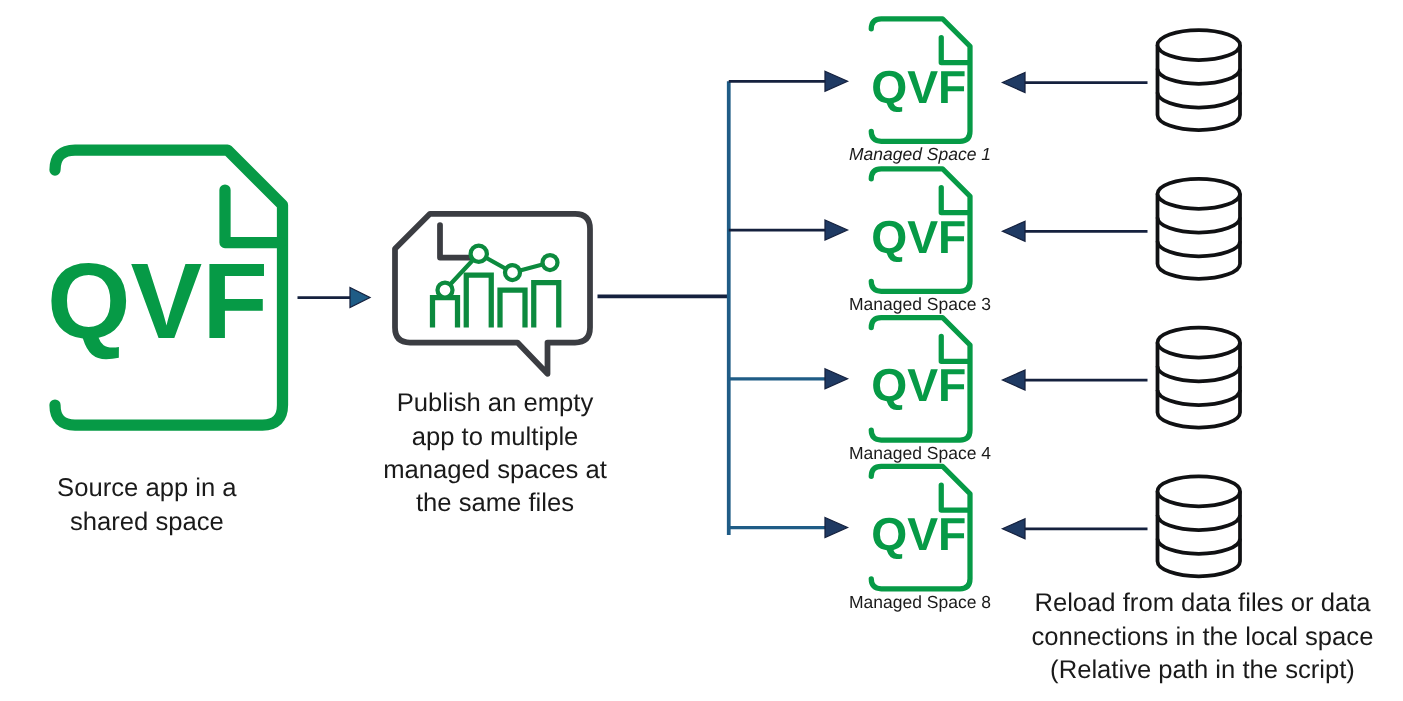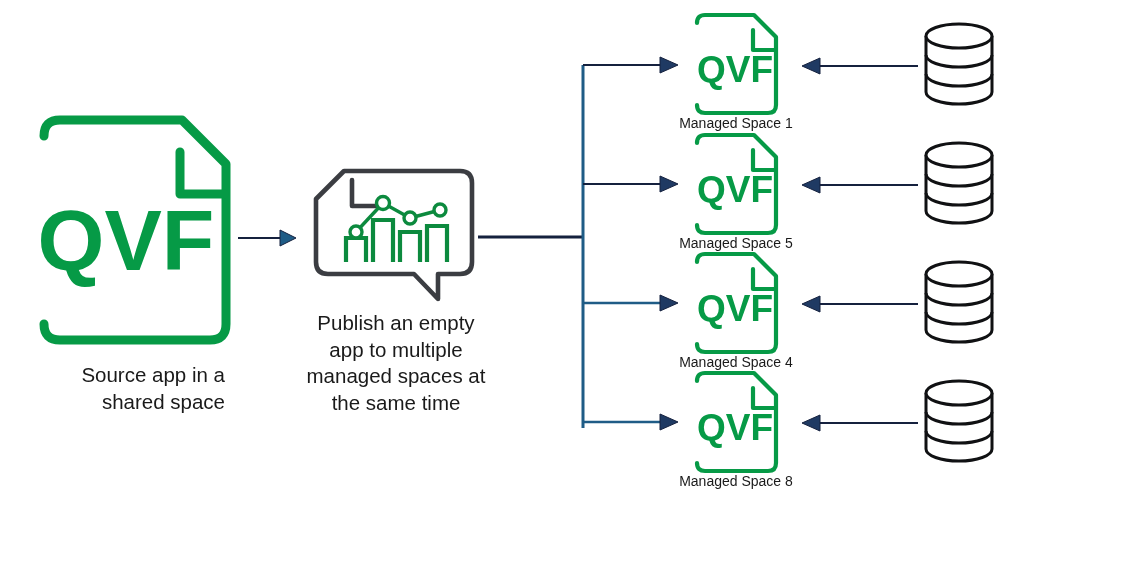--- a/index.html
+++ b/index.html
@@ -46,21 +46,21 @@
 <div id="canvas">
 
   <div class="abs" style="left:30px; top:110px;">
     <svg width="210" height="240" viewBox="0 0 210 240">
       <path d="M 14 26 Q 14 10 30 10 L 152 10 L 196 54 L 196 214 Q 196 230 180 230 L 30 230 Q 14 230 14 214" fill="none" stroke="#069A46" stroke-width="9" stroke-linecap="round" stroke-linejoin="round"></path>
       <path d="M 150 42 L 150 84 L 194 84" fill="none" stroke="#069A46" stroke-width="9" stroke-linecap="round" stroke-linejoin="round"></path>
       <text class="qvf-text" x="96" y="160" fill="#069A46" font-size="86" text-anchor="middle">QVF</text>
     </svg>
   </div>
 
-  <div class="caption caption-lg" style="left:10px; top:362px; width:215px;text-align:right;">Source app in a
+  <div class="caption caption-lg" style="left:10px; top:378px; width:215px;">Source app in a
 shared space</div>
 
   <svg class="abs" style="left:236px; top:224px;" width="70" height="28" viewBox="0 0 70 28">
     <line x1="2" y1="14" x2="47" y2="14" stroke="#15213E" stroke-width="2.2"></line>
     <polygon points="44,6 60,14 44,22" fill="#1F5C86" stroke="#15213E" stroke-width="1"></polygon>
   </svg>
 
   <div class="abs" style="left:310px; top:162px;">
     <svg width="170" height="145" viewBox="0 0 170 145">
 
@@ -82,21 +82,21 @@
         <circle cx="73" cy="41" r="6.5" fill="#ffffff" stroke="#0C8A3E" stroke-width="3.4"></circle>
         <circle cx="100" cy="56" r="6" fill="#ffffff" stroke="#0C8A3E" stroke-width="3.4"></circle>
         <circle cx="130" cy="48" r="6" fill="#ffffff" stroke="#0C8A3E" stroke-width="3.4"></circle>
       </g>
     </svg>
   </div>
 
   <div class="caption caption-lg" style="left:292px; top:310px; width:208px;">Publish an empty
 app to multiple
 managed spaces at
-the same time</div>
+the same files</div>
 
   <svg class="abs" style="left:476px; top:50px;" width="210" height="400" viewBox="0 0 210 400">
 
     <line x1="2" y1="187" x2="108" y2="187" stroke="#15213E" stroke-width="3"></line>
 
     <line x1="107" y1="15" x2="107" y2="378" stroke="#1F5C86" stroke-width="3"></line>
 
     <g>
       <line x1="107" y1="15" x2="188" y2="15" stroke="#15213E" stroke-width="2.2"></line>
       <polygon points="184,7 202,15 184,23" fill="#1F3A63" stroke="#15213E" stroke-width="1"></polygon>
@@ -118,30 +118,30 @@
     </g>
   </svg>
 
   <div class="abs" style="left:690px; top:10px;">
     <svg width="92" height="108" viewBox="0 0 92 108">
       <path d="M 7 13 Q 7 5 15 5 L 64 5 L 86 27 L 86 95 Q 86 103 78 103 L 15 103 Q 7 103 7 95" fill="none" stroke="#069A46" stroke-width="4.2" stroke-linecap="round" stroke-linejoin="round"></path>
       <path d="M 63 20 L 63 40 L 84 40" fill="none" stroke="#069A46" stroke-width="4.2" stroke-linecap="round" stroke-linejoin="round"></path>
       <text class="qvf-text" x="45" y="72" fill="#069A46" font-size="37" text-anchor="middle">QVF</text>
     </svg>
   </div>
-  <div class="space-label" style="left:660px; top:115px; width:152px;">Managed Space 1</div>
+  <div class="space-label" style="left:660px; top:115px; width:152px;font-style:italic;">Managed Space 1</div>
 
   <div class="abs" style="left:690px; top:130px;">
     <svg width="92" height="108" viewBox="0 0 92 108">
       <path d="M 7 13 Q 7 5 15 5 L 64 5 L 86 27 L 86 95 Q 86 103 78 103 L 15 103 Q 7 103 7 95" fill="none" stroke="#069A46" stroke-width="4.2" stroke-linecap="round" stroke-linejoin="round"></path>
       <path d="M 63 20 L 63 40 L 84 40" fill="none" stroke="#069A46" stroke-width="4.2" stroke-linecap="round" stroke-linejoin="round"></path>
       <text class="qvf-text" x="45" y="72" fill="#069A46" font-size="37" text-anchor="middle">QVF</text>
     </svg>
   </div>
-  <div class="space-label" style="left:660px; top:235px; width:152px;">Managed Space 5</div>
+  <div class="space-label" style="left:660px; top:235px; width:152px;">Managed Space 3</div>
 
   <div class="abs" style="left:690px; top:249px;">
     <svg width="92" height="108" viewBox="0 0 92 108">
       <path d="M 7 13 Q 7 5 15 5 L 64 5 L 86 27 L 86 95 Q 86 103 78 103 L 15 103 Q 7 103 7 95" fill="none" stroke="#069A46" stroke-width="4.2" stroke-linecap="round" stroke-linejoin="round"></path>
       <path d="M 63 20 L 63 40 L 84 40" fill="none" stroke="#069A46" stroke-width="4.2" stroke-linecap="round" stroke-linejoin="round"></path>
       <text class="qvf-text" x="45" y="72" fill="#069A46" font-size="37" text-anchor="middle">QVF</text>
     </svg>
   </div>
   <div class="space-label" style="left:660px; top:354px; width:152px;">Managed Space 4</div>
 
@@ -189,14 +189,17 @@
     <path d="M 5 31 A 33 12 0 0 0 71 31" fill="none" stroke="#101113" stroke-width="3"></path>
     <path d="M 5 50 A 33 12 0 0 0 71 50" fill="none" stroke="#101113" stroke-width="3"></path>
   </svg>
   <svg class="abs" style="left:921px; top:381px;" width="76" height="84" viewBox="0 0 76 84">
     <path d="M 5 12 L 5 68 A 33 12 0 0 0 71 68 L 71 12" fill="#ffffff" stroke="#101113" stroke-width="3"></path>
     <ellipse cx="38" cy="12" rx="33" ry="12" fill="#ffffff" stroke="#101113" stroke-width="3"></ellipse>
     <path d="M 5 31 A 33 12 0 0 0 71 31" fill="none" stroke="#101113" stroke-width="3"></path>
     <path d="M 5 50 A 33 12 0 0 0 71 50" fill="none" stroke="#101113" stroke-width="3"></path>
   </svg>
 
+  <div class="caption caption-lg" style="left:806px; top:470px; width:312px;">Reload from data files or data
+connections in the local space
+(Relative path in the script)</div>
 
 </div>
 
 </body></html>

